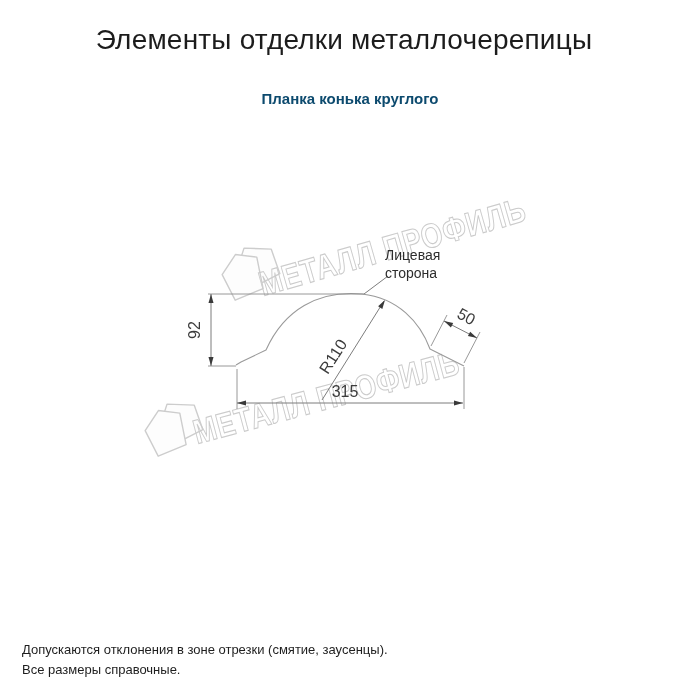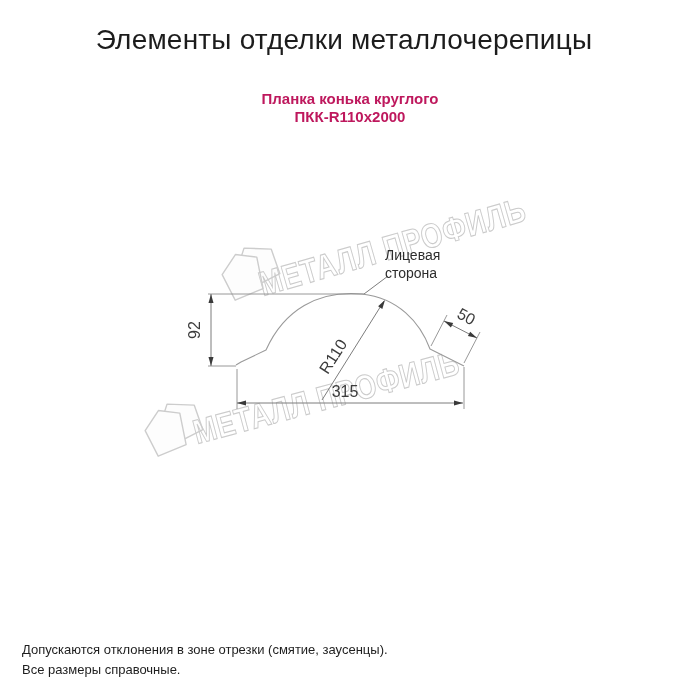--- a/index.html
+++ b/index.html
@@ -1,21 +1,21 @@
 <!DOCTYPE html>
 <html><head>
 <meta charset="utf-8">
 <style>
   html,body{margin:0;padding:0;background:#fff;}
   #page{position:relative;width:700px;height:700px;background:#ffffff;overflow:hidden;
         font-family:"Liberation Sans","DejaVu Sans",sans-serif;}
   .title{position:absolute;top:24px;left:0;width:688px;text-align:center;
          font-size:28px;font-weight:normal;color:#1c1c1c;letter-spacing:.2px;}
   .subtitle{position:absolute;top:90px;left:0;width:700px;text-align:center;
-            font-size:15px;font-weight:bold;color:#be185d;line-height:18px;}
+            font-size:15px;font-weight:bold;color:#0c4a6e;line-height:18px;}
   svg{position:absolute;left:0;top:0;}
   .wm-text{font-size:34px;font-weight:bold;letter-spacing:1px;
            fill:none;stroke:#cbcbcb;stroke-width:1.1px;}
   .wm-shape{fill:#fdfdfd;stroke:#cdcdcd;stroke-width:1.4px;stroke-linejoin:round;}
   .profile{fill:none;stroke:#9a9a9a;stroke-width:1.1px;stroke-linejoin:round;}
   .dimline{fill:none;stroke:#7d7d7d;stroke-width:1px;}
   .extline{fill:none;stroke:#8d8d8d;stroke-width:0.9px;}
   .arrow{fill:#3a3a3a;stroke:none;}
   .dimtext{font-size:16px;fill:#3c3c3c;}
   .labeltext{font-size:14px;fill:#2d2d2d;}
@@ -23,21 +23,20 @@
 </style>
 </head>
 <body>
 
 <div id="page">
 
   <div class="title">Элементы отделки металлочерепицы</div>
 
   <div class="subtitle">
     <div>Планка конька круглого</div>
-    <div>ПКК-R110х2000</div>
   </div>
 
   <svg width="700" height="700" viewBox="0 0 700 700">
 
     <g>
       <g transform="translate(214,252) rotate(-15)">
         <path class="wm-shape" d="M 30 4 L 56 12 L 58 38 L 30 44 L 21 18 Z"></path>
         <path class="wm-shape" d="M 2 24 L 20 8 L 40 16 L 38 48 L 8 52 Z"></path>
       </g>
       <text class="wm-text" transform="translate(263,296) rotate(-16)" x="0" y="0" textLength="276" lengthAdjust="spacingAndGlyphs">МЕТАЛЛ ПРОФИЛЬ</text>

